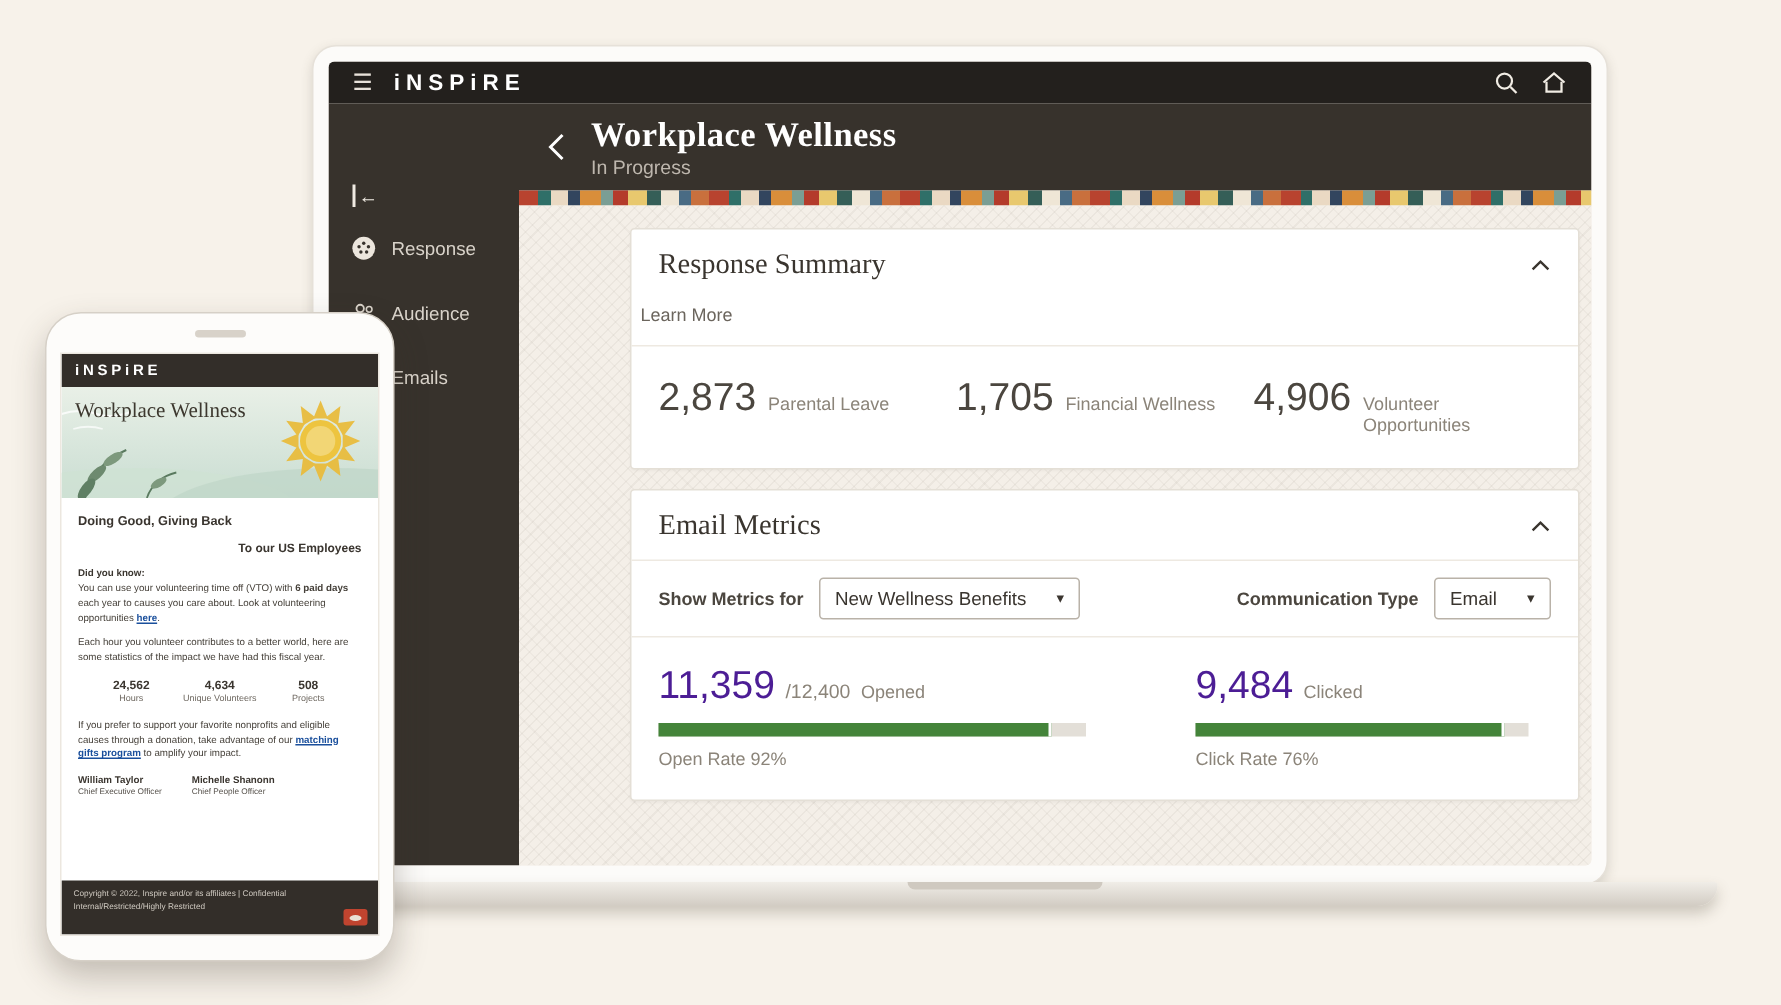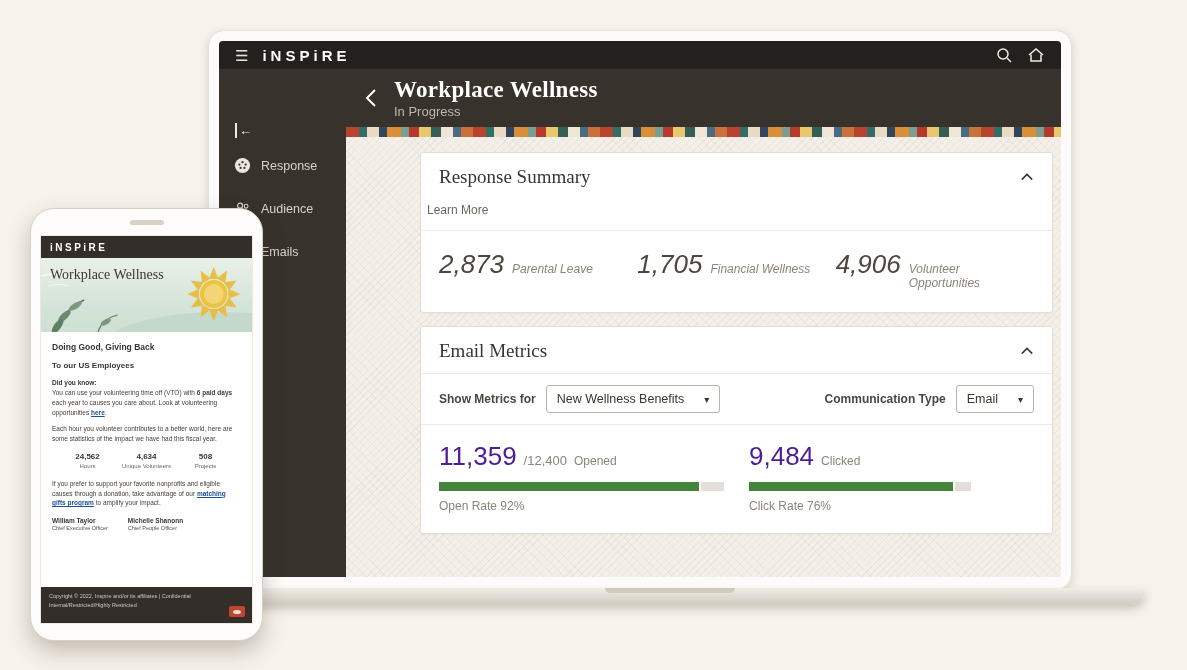--- a/index.html
+++ b/index.html
@@ -95,41 +95,41 @@
     text-align:center;
   }
   .card-title { font-family:"Liberation Serif", serif; font-size:19px; color:#3a352f; }
   .chev-up { width:14px; height:10px; display:inline-flex; cursor:pointer; }
 
   .learn-more-row {
     padding:4px 6px 13px; font-size:12px; color:#6b655d;
     border-bottom:1px solid #eee9e1; cursor:pointer;
   }
 
-  .summary-metrics { display:flex; padding:18px 18px 22px;font-style:italic; }
+  .summary-metrics { display:flex; padding:18px 18px 22px; }
   .metric { flex:1; display:flex; align-items:baseline; gap:8px; }
   .metric-value { font-size:26px; color:#4b463f; }
   .metric-label { font-size:12px; color:#8b8479; }
 
   .controls-row {
     display:flex; align-items:center; gap:10px;
     padding:11px 18px; border-top:1px solid #eee9e1; border-bottom:1px solid #eee9e1;
   }
   .ctl-label { font-size:12px; font-weight:bold; color:#4b463f; }
   .select-box {
     display:inline-flex; align-items:center; gap:20px;
     border:1px solid #b9b2a8; border-radius:3px; background:#fff;
     padding:6px 10px; font-size:12.5px; color:#3a352f; cursor:pointer;
   }
   .select-arrow { font-size:10px; color:#3a352f; }
   .ctl-right { margin-left:auto; display:flex; align-items:center; gap:10px; }
 
   .bar-metrics { display:flex; padding:16px 18px 20px; }
   .bar-metric-1 { width:310px; flex:0 0 310px; }
-  .bar-metric-2 { flex:1; }
+  .bar-metric-2 { flex:1;margin-left:48px; }
   .bar-top { display:flex; align-items:baseline; gap:7px; }
   .bar-value { font-size:26px; color:#4c1d95; }
   .bar-total { font-size:13px; color:#8b8479; }
   .bar-label { font-size:12px; color:#8b8479; }
   .bar-1 { width:285px; } .bar-2 { width:222px; }
   .bar { height:9px; background:#e3dfd8; margin-top:10px; position:relative; }
   .bar-fill { height:100%; background:#44843a; border-right:2px solid #fff; }
   .bar-rate { margin-top:8px; font-size:12px; color:#8b8479; }
 
   
@@ -152,21 +152,21 @@
     display:flex; align-items:center; padding:0 9px;
   }
   .banner { height:74px; flex:0 0 74px; position:relative; overflow:hidden; }
   .banner svg { position:absolute; inset:0; width:100%; height:100%; }
   .banner-title {
     position:absolute; left:9px; top:9px;
     font-family:"Liberation Serif", serif; font-size:14px; color:#3d382f;
   }
   .mail-body { flex:1; padding:10px 11px 4px; color:#3a352f; overflow:hidden; }
   .mail-h1 { font-size:8.5px; font-weight:bold; margin-bottom:9px; }
-  .mail-h2 { font-size:8px;   font-weight:bold; margin-bottom:9px; }
+  .mail-h2 { font-size:8px;   font-weight:bold; margin-bottom:9px;text-align:right; }
   .mail-kicker { font-size:6.5px; font-weight:bold; margin-bottom:2px; }
   .mail-p { font-size:6.5px; line-height:1.5; color:#46413a; margin-bottom:7px; }
   .mail-link { color:#1a4f9c; font-weight:bold; text-decoration:underline; cursor:pointer; }
   .mail-stats { display:flex; text-align:center; margin:8px 6px 10px; }
   .mail-stat { flex:1; }
   .mail-stat-value { font-size:8px; font-weight:bold; }
   .mail-stat-label { font-size:6px; color:#6d675f; margin-top:2px; }
   .signatures { display:flex; gap:20px; margin-top:9px; }
   .sig-name { font-size:6.5px; font-weight:bold; }
   .sig-title { font-size:5.5px; color:#55504a; margin-top:1px; }

